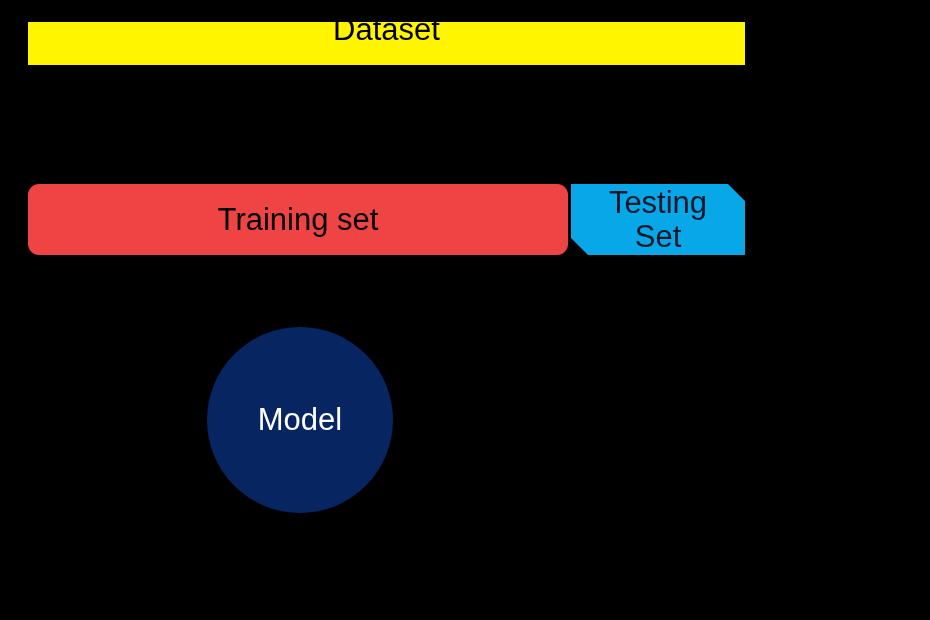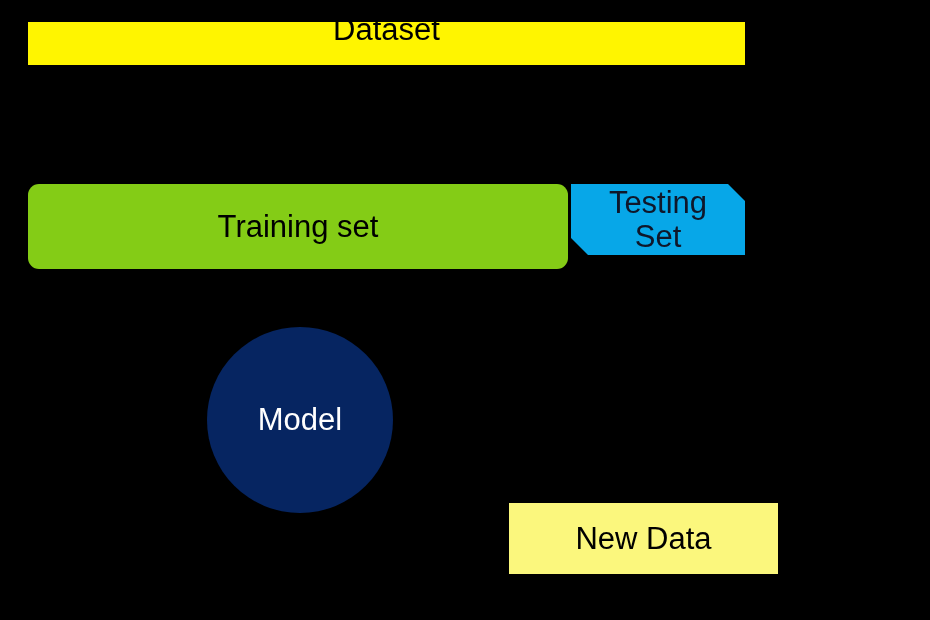--- a/index.html
+++ b/index.html
@@ -39,22 +39,22 @@
     font-size: 31px;
     align-items: center;
     justify-content: center;
   }
 
   
   #training-box {
     left: 28px;
     top: 162px;
     width: 540px;
-    height: 85px;
-    background: #84cc16;
+    height: 71px;
+    background: #ef4444;
     color: #000000;
     font-size: 31px;
     border-radius: 11px;
   }
 
   
   #testing-box {
     left: 571px;
     top: 162px;
     width: 174px;
@@ -110,17 +110,14 @@
 
   <div class="node" id="testing-box">
     <span class="node-label">Testing
 Set</span>
   </div>
 
   <div class="node" id="model-circle">
     <span class="node-label">Model</span>
   </div>
 
-  <div class="node" id="newdata-box">
-    <span class="node-label">New Data</span>
-  </div>
 
 </div>
 
 </body></html>

